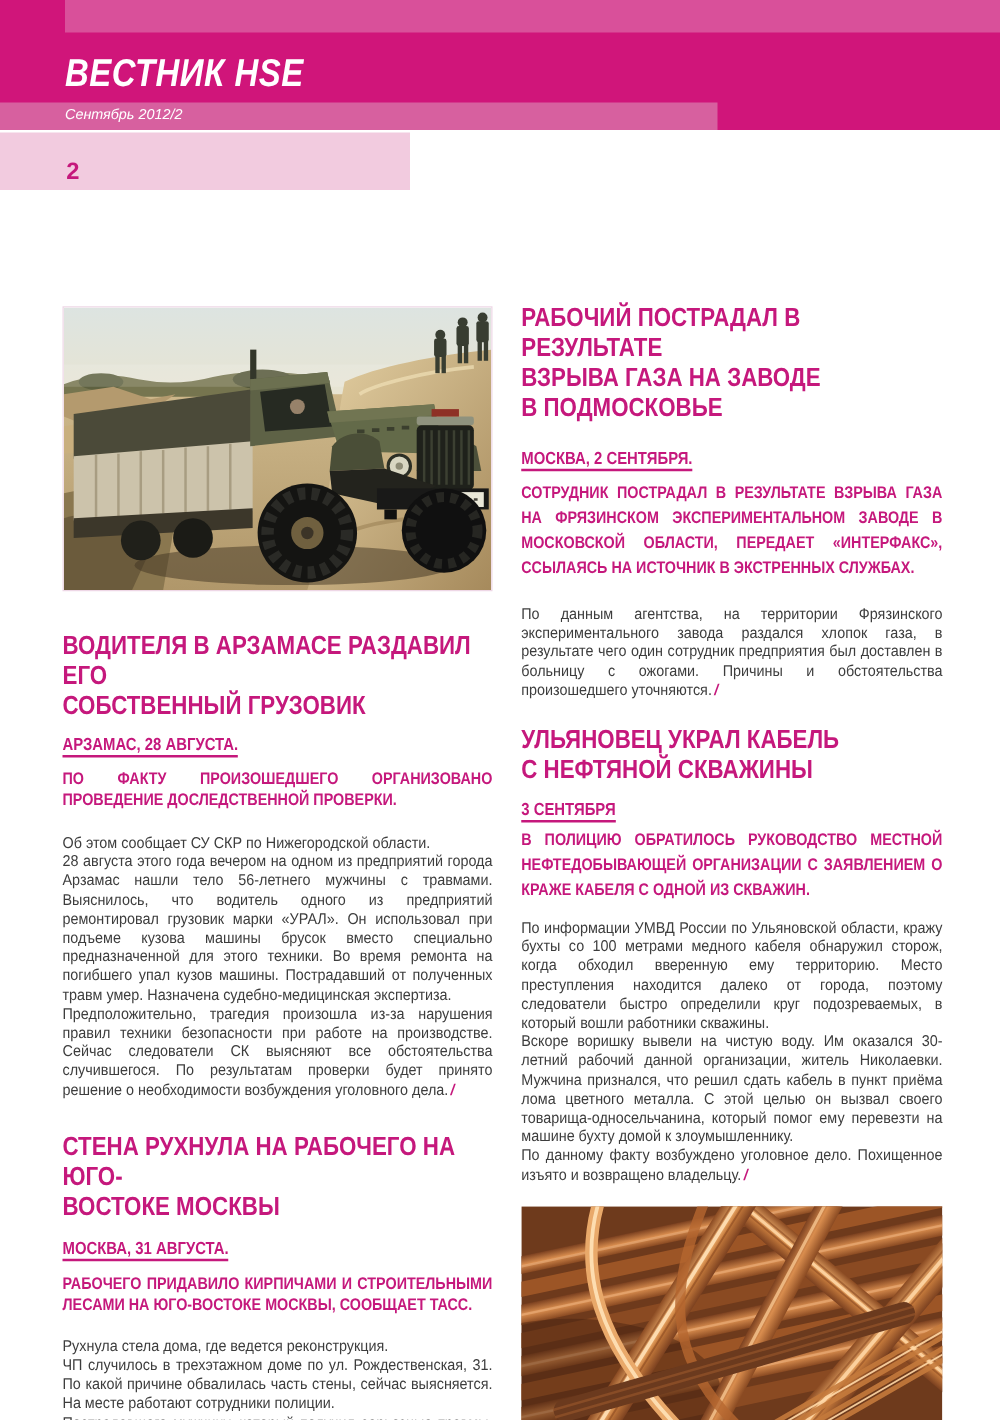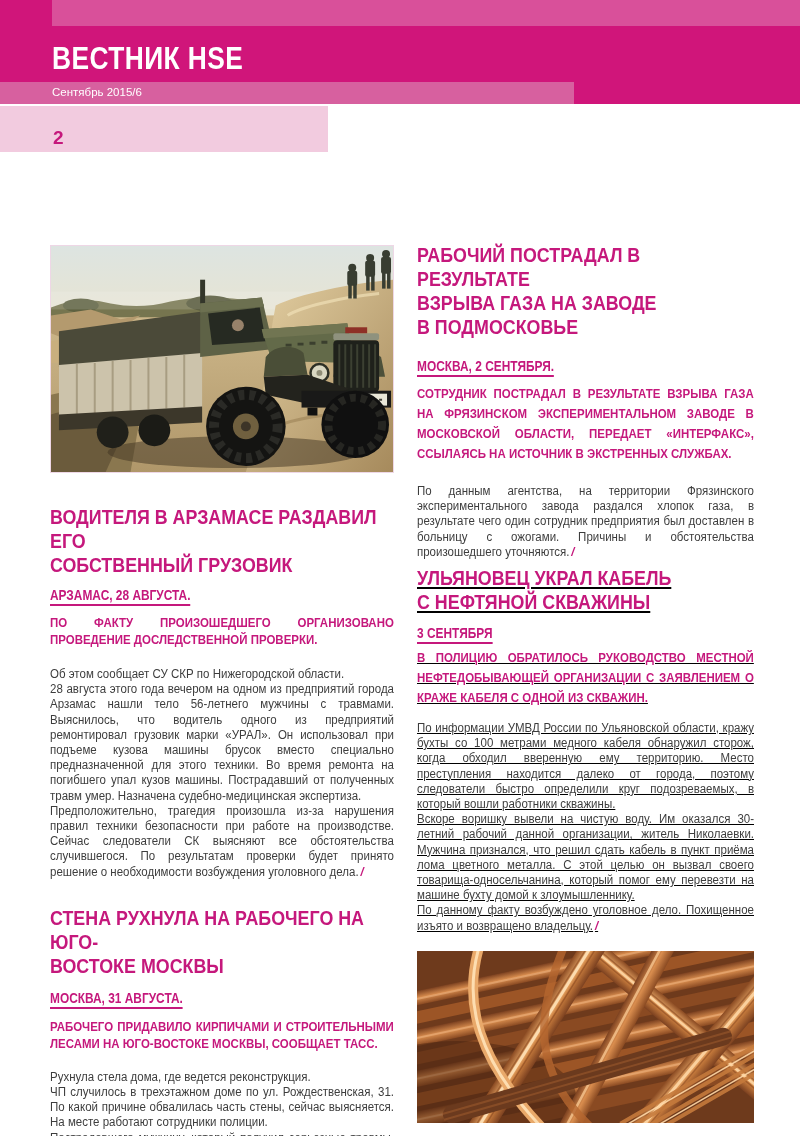--- a/index.html
+++ b/index.html
@@ -5,21 +5,21 @@
   html,body { margin:0; padding:0; background:#ffffff; }
   .page {
     position:relative; width:800px; height:1136px; background:#ffffff;
     font-family:"Liberation Sans", sans-serif; overflow:hidden;
   }
   
   .cond  { transform:scaleX(.85); transform-origin:0 0; width:117.6%; }
   .bcond { transform:scaleX(.92); transform-origin:0 0; width:108.7%; }
 
   
-  .band-main  { position:absolute; left:0; top:0; width:800px; height:104px; background:#d0157a; }
+  .band-main  { position:absolute; left:0; top:0; width:800px; height:104px; background:#d0157a;font-style:italic; }
   .band-strip { position:absolute; left:52px; top:0; width:748px; height:26px; background:#d9509a; }
   .masthead-title { position:absolute; left:52px; top:42px; color:#ffffff; font-weight:bold;
                     font-size:31px; line-height:34px; letter-spacing:.5px; }
   .band-issue { position:absolute; left:0; top:82px; width:574px; height:22px; background:#d7609f; }
   .issue-label { position:absolute; left:52px; top:4px; color:#ffffff; font-size:11.5px; }
   .band-page  { position:absolute; left:0; top:106px; width:328px; height:46px; background:#f2cbdf; }
   .page-number { position:absolute; left:53px; top:21px; color:#c5187c; font-weight:bold; font-size:19px; }
 
   
   .col-left  { position:absolute; left:50px;  top:245px; width:344px; }
@@ -40,21 +40,21 @@
 </style>
 </head>
 <body>
 
 <div class="page">
 
   <div class="band-main">
     <div class="band-strip"></div>
     <div class="masthead-title cond">ВЕСТНИК HSE</div>
     <div class="band-issue">
-      <div class="issue-label">Сентябрь 2015/6</div>
+      <div class="issue-label">Сентябрь 2012/2</div>
     </div>
   </div>
   <div class="band-page">
     <div class="page-number">2</div>
   </div>
 
   <div class="col-left">
 
     <div class="photo-truck">
       <svg viewBox="0 0 344 228" width="342" height="226" preserveAspectRatio="none">
@@ -175,21 +175,21 @@
       <div class="headline cond">РАБОЧИЙ ПОСТРАДАЛ В РЕЗУЛЬТАТЕ
 ВЗРЫВА ГАЗА НА ЗАВОДЕ
 В ПОДМОСКОВЬЕ</div>
       <div class="dateline cond" style="margin-top:19px;"><span>МОСКВА, 2 СЕНТЯБРЯ.</span></div>
       <div class="lead lead-r cond" style="margin-top:7px;">СОТРУДНИК ПОСТРАДАЛ В РЕЗУЛЬТАТЕ ВЗРЫВА ГАЗА НА ФРЯЗИНСКОМ ЭКСПЕРИМЕНТАЛЬНОМ ЗАВОДЕ В МОСКОВСКОЙ ОБЛАСТИ, ПЕРЕДАЕТ «ИНТЕРФАКС», ССЫЛАЯСЬ НА ИСТОЧНИК В ЭКСТРЕННЫХ СЛУЖБАХ.</div>
       <div class="bodytext bcond" style="margin-top:20px;">
         <p><span>По данным агентства, на территории Фрязинского экспериментального завода раздался хлопок газа, в результате чего один сотрудник предприятия был доставлен в больницу с ожогами. Причины и обстоятельства произошедшего уточняются.</span><span class="endmark">/</span></p>
       </div>
     </div>
 
-    <div style="margin-top:6px;text-decoration:underline;">
+    <div style="margin-top:20px;">
       <div class="headline cond">УЛЬЯНОВЕЦ УКРАЛ КАБЕЛЬ
 С НЕФТЯНОЙ СКВАЖИНЫ</div>
       <div class="dateline cond" style="margin-top:11px;"><span>3 СЕНТЯБРЯ</span></div>
       <div class="lead lead-r cond" style="margin-top:4px;">В ПОЛИЦИЮ ОБРАТИЛОСЬ РУКОВОДСТВО МЕСТНОЙ НЕФТЕДОБЫВАЮЩЕЙ ОРГАНИЗАЦИИ С ЗАЯВЛЕНИЕМ О КРАЖЕ КАБЕЛЯ С ОДНОЙ ИЗ СКВАЖИН.</div>
       <div class="bodytext bcond" style="margin-top:13px;">
         <p>По информации УМВД России по Ульяновской области, кражу бухты со 100 метрами медного кабеля обнаружил сторож, когда обходил вверенную ему территорию. Место преступления находится далеко от города, поэтому следователи быстро определили круг подозреваемых, в который вошли работники скважины.</p>
         <p>Вскоре воришку вывели на чистую воду. Им оказался 30-летний рабочий данной организации, житель Николаевки. Мужчина признался, что решил сдать кабель в пункт приёма лома цветного металла. С этой целью он вызвал своего товарища-односельчанина, который помог ему перевезти на машине бухту домой к злоумышленнику.</p>
         <p><span>По данному факту возбуждено уголовное дело. Похищенное изъято и возвращено владельцу.</span><span class="endmark">/</span></p>
       </div>
     </div>

